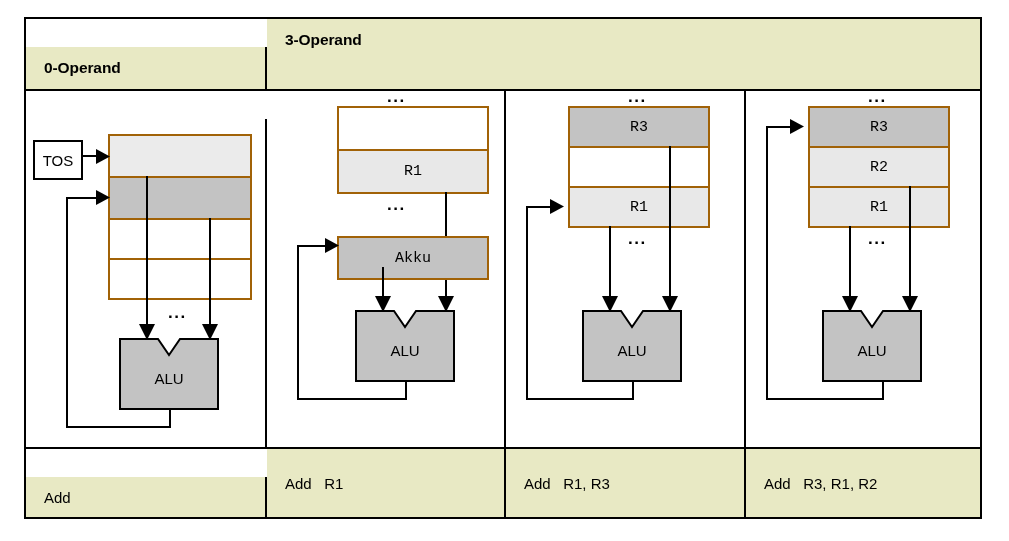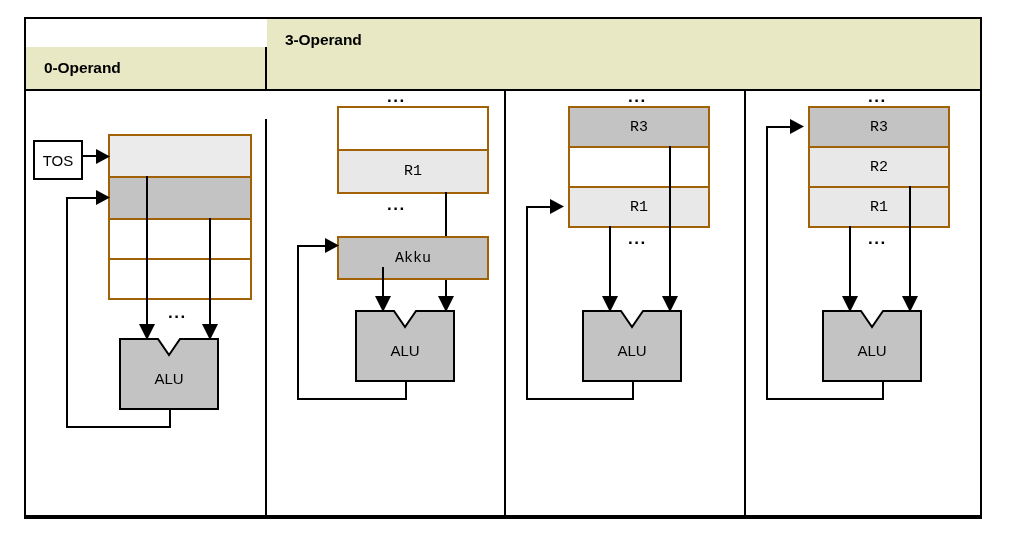--- a/index.html
+++ b/index.html
@@ -318,14 +318,20 @@
           <polygon points="0,0 14,7.5 0,15" fill="#000"></polygon>
         </svg>
 
         <div class="vline" style="left:136px; top:290px; height:19px;"></div>
         <div class="hline" style="left:20px; top:307px; width:118px;"></div>
         <div class="vline" style="left:20px; top:35px; height:274px;"></div>
       </div>
     </div>
   </div>
 
+  <div class="table-row" id="footer-row">
+    <div class="cell col-0 footer-cell">Add</div>
+    <div class="cell col-1 footer-cell">Add   R1</div>
+    <div class="cell col-2 footer-cell">Add   R1, R3</div>
+    <div class="cell col-3 footer-cell">Add   R3, R1, R2</div>
+  </div>
 
 </div>
 
 </body></html>

